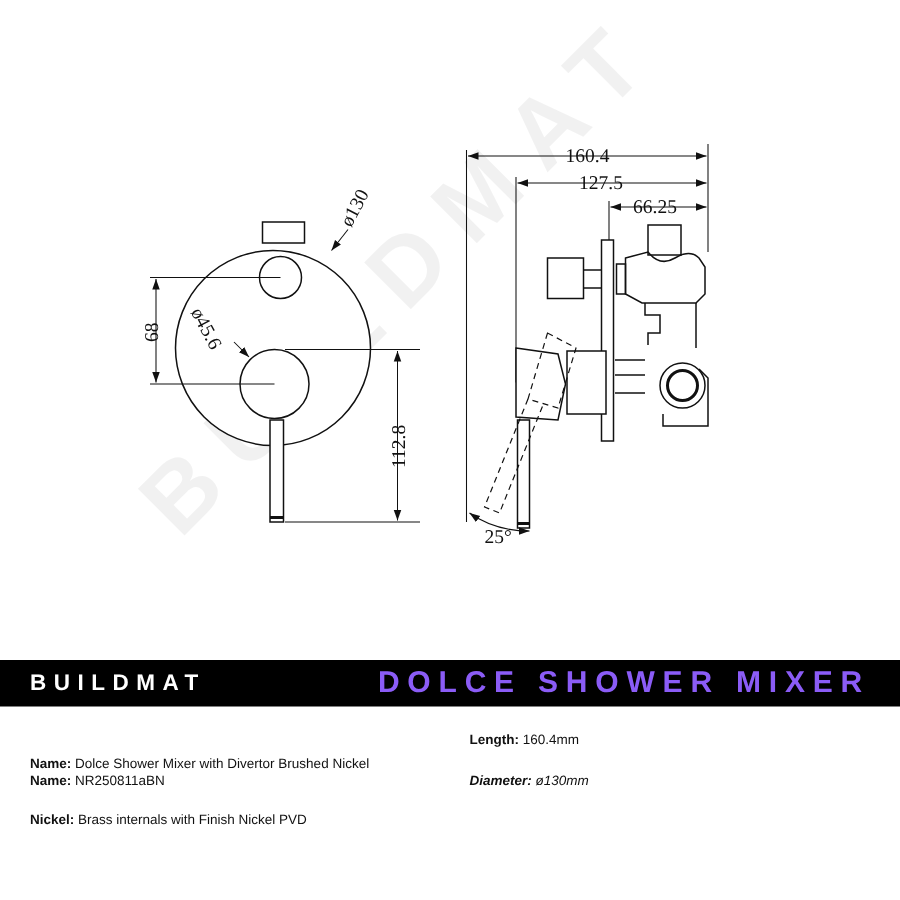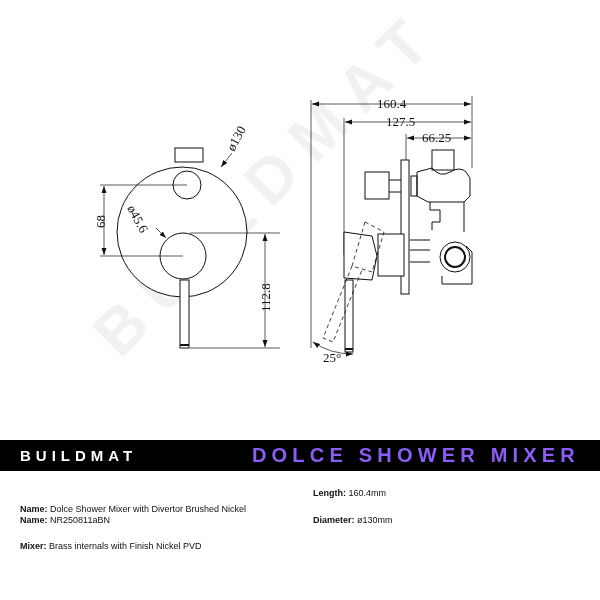--- a/index.html
+++ b/index.html
@@ -118,24 +118,24 @@
 <div class="specs">
   <div class="spec-row" style="left:0; top:16px;">
     <span class="spec-key">Name:</span>
     <span>Dolce Shower Mixer with Divertor Brushed Nickel</span>
   </div>
   <div class="spec-row" style="left:0; top:27px;">
     <span class="spec-key">Name:</span>
     <span>NR250811aBN</span>
   </div>
   <div class="spec-row" style="left:0; top:53px;">
-    <span class="spec-key">Mixer:</span>
+    <span class="spec-key">Nickel:</span>
     <span>Brass internals with Finish Nickel PVD</span>
   </div>
   <div class="spec-row" style="left:293px; top:0;">
     <span class="spec-key">Length:</span>
     <span>160.4mm</span>
   </div>
-  <div class="spec-row" style="left:293px; top:27px;">
+  <div class="spec-row" style="left:293px; top:27px;font-style:italic;">
     <span class="spec-key">Diameter:</span>
     <span>ø130mm</span>
   </div>
 </div>
 
 </body></html>

